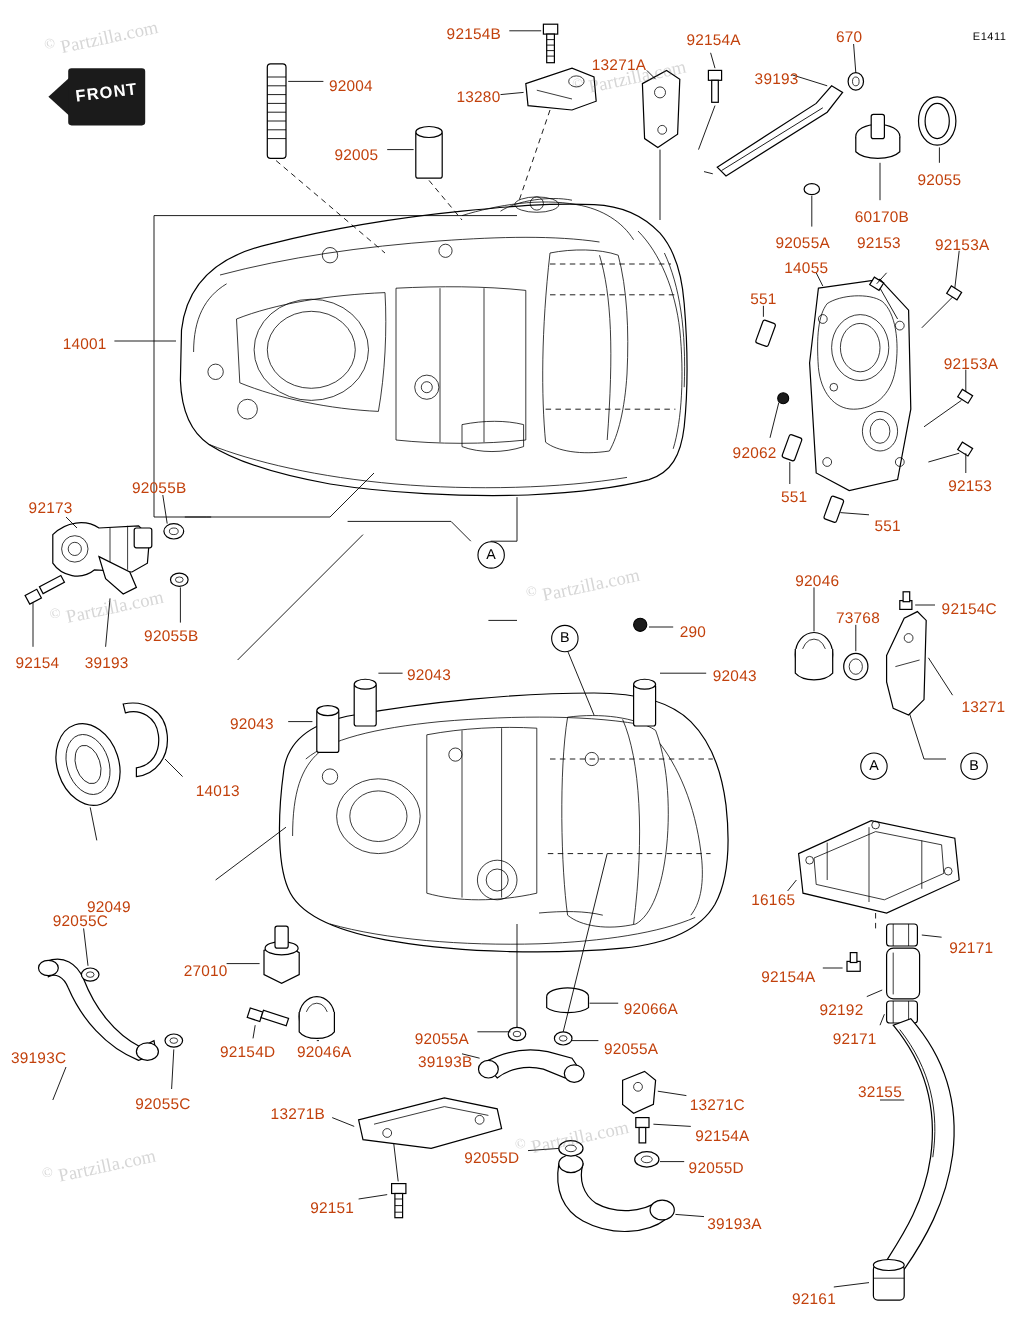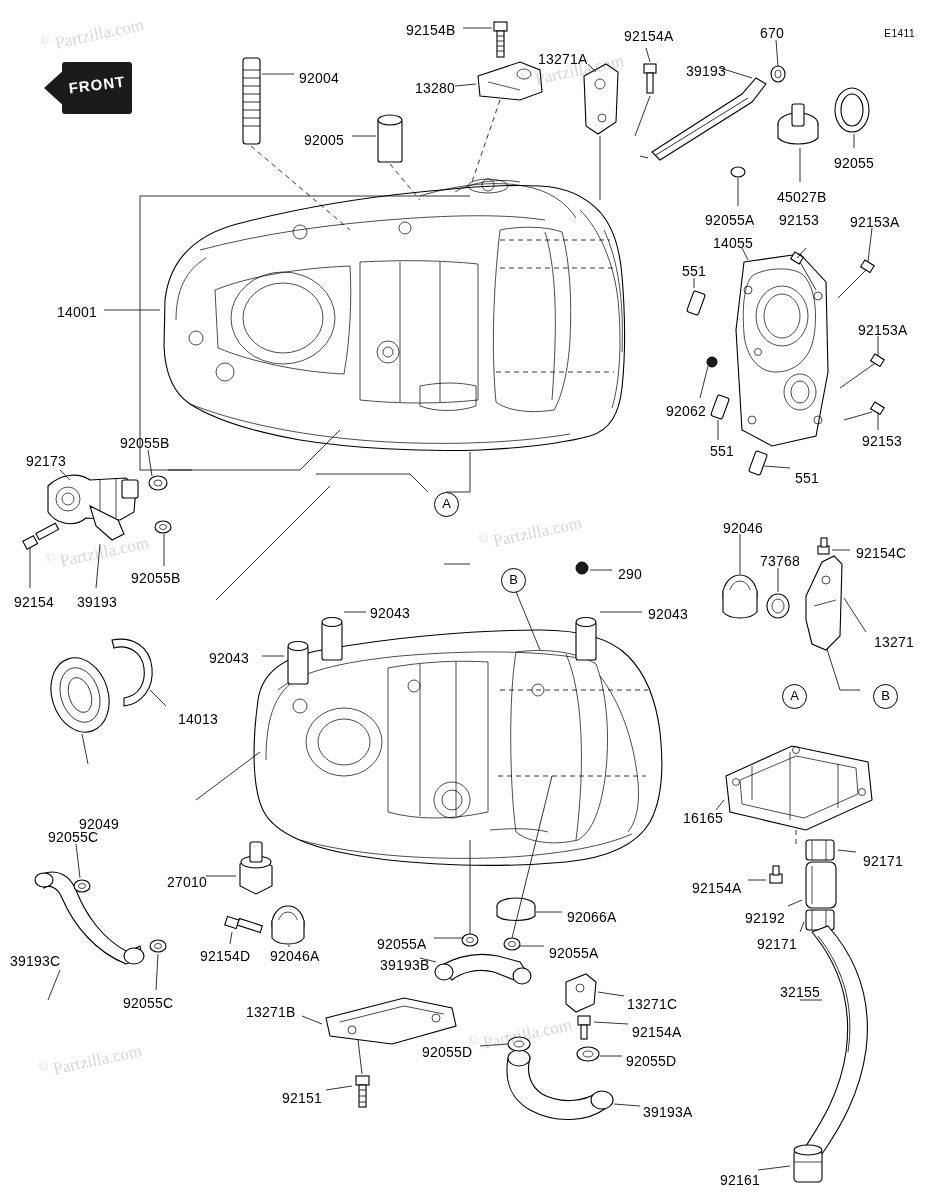--- a/index.html
+++ b/index.html
@@ -19,21 +19,21 @@
     position: absolute;
     left: 0;
     top: 0;
     width: 929px;
     height: 1200px;
   }
   .lbl {
     position: absolute;
     font-family: "Liberation Sans", sans-serif;
     font-size: 13.5px;
-    color: #000000;
+    color: #c2410c;
     white-space: nowrap;
     letter-spacing: 0.2px;
   }
   .lbl.code {
     font-size: 14px;
   }
   .diag-code {
     position: absolute;
     right: 14px;
     top: 28px;
@@ -580,21 +580,21 @@
   <div id="labels">
       <div class="lbl code" style="left: 406px; top: 22px;">92154B</div>
       <div class="lbl code" style="left: 624px; top: 28px;">92154A</div>
       <div class="lbl code" style="left: 760px; top: 25px;">670</div>
       <div class="lbl code" style="left: 538px; top: 51px;">13271A</div>
       <div class="lbl code" style="left: 686px; top: 63px;">39193</div>
       <div class="lbl code" style="left: 299px; top: 70px;">92004</div>
       <div class="lbl code" style="left: 415px; top: 80px;">13280</div>
       <div class="lbl code" style="left: 304px; top: 132px;">92005</div>
       <div class="lbl code" style="left: 834px; top: 155px;">92055</div>
-      <div class="lbl code" style="left: 777px; top: 189px;">45027B</div>
+      <div class="lbl code" style="left: 777px; top: 189px;">60170B</div>
       <div class="lbl code" style="left: 705px; top: 212px;">92055A</div>
       <div class="lbl code" style="left: 779px; top: 212px;">92153</div>
       <div class="lbl code" style="left: 850px; top: 214px;">92153A</div>
       <div class="lbl code" style="left: 713px; top: 235px;">14055</div>
       <div class="lbl code" style="left: 682px; top: 263px;">551</div>
       <div class="lbl code" style="left: 858px; top: 322px;">92153A</div>
       <div class="lbl code" style="left: 57px; top: 304px;">14001</div>
       <div class="lbl code" style="left: 666px; top: 403px;">92062</div>
       <div class="lbl code" style="left: 710px; top: 443px;">551</div>
       <div class="lbl code" style="left: 862px; top: 433px;">92153</div>

